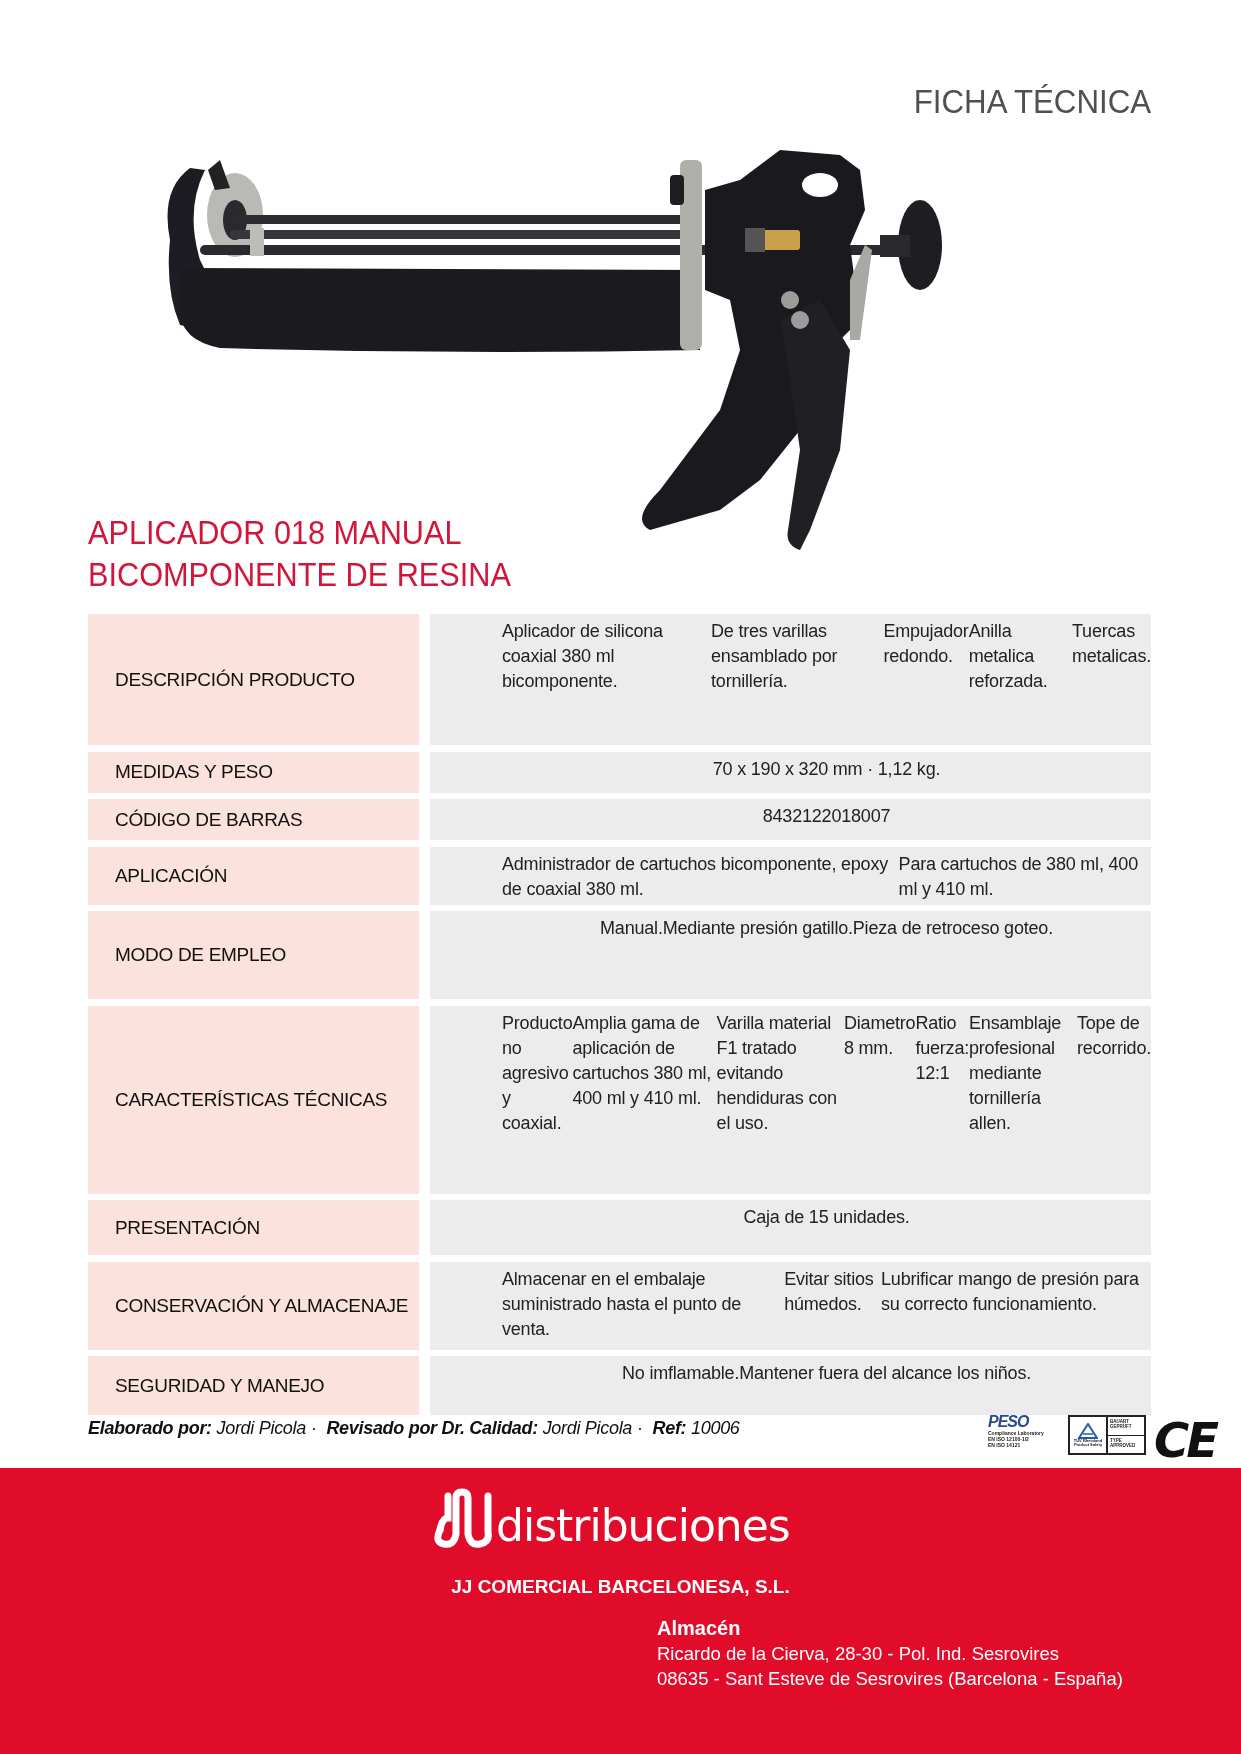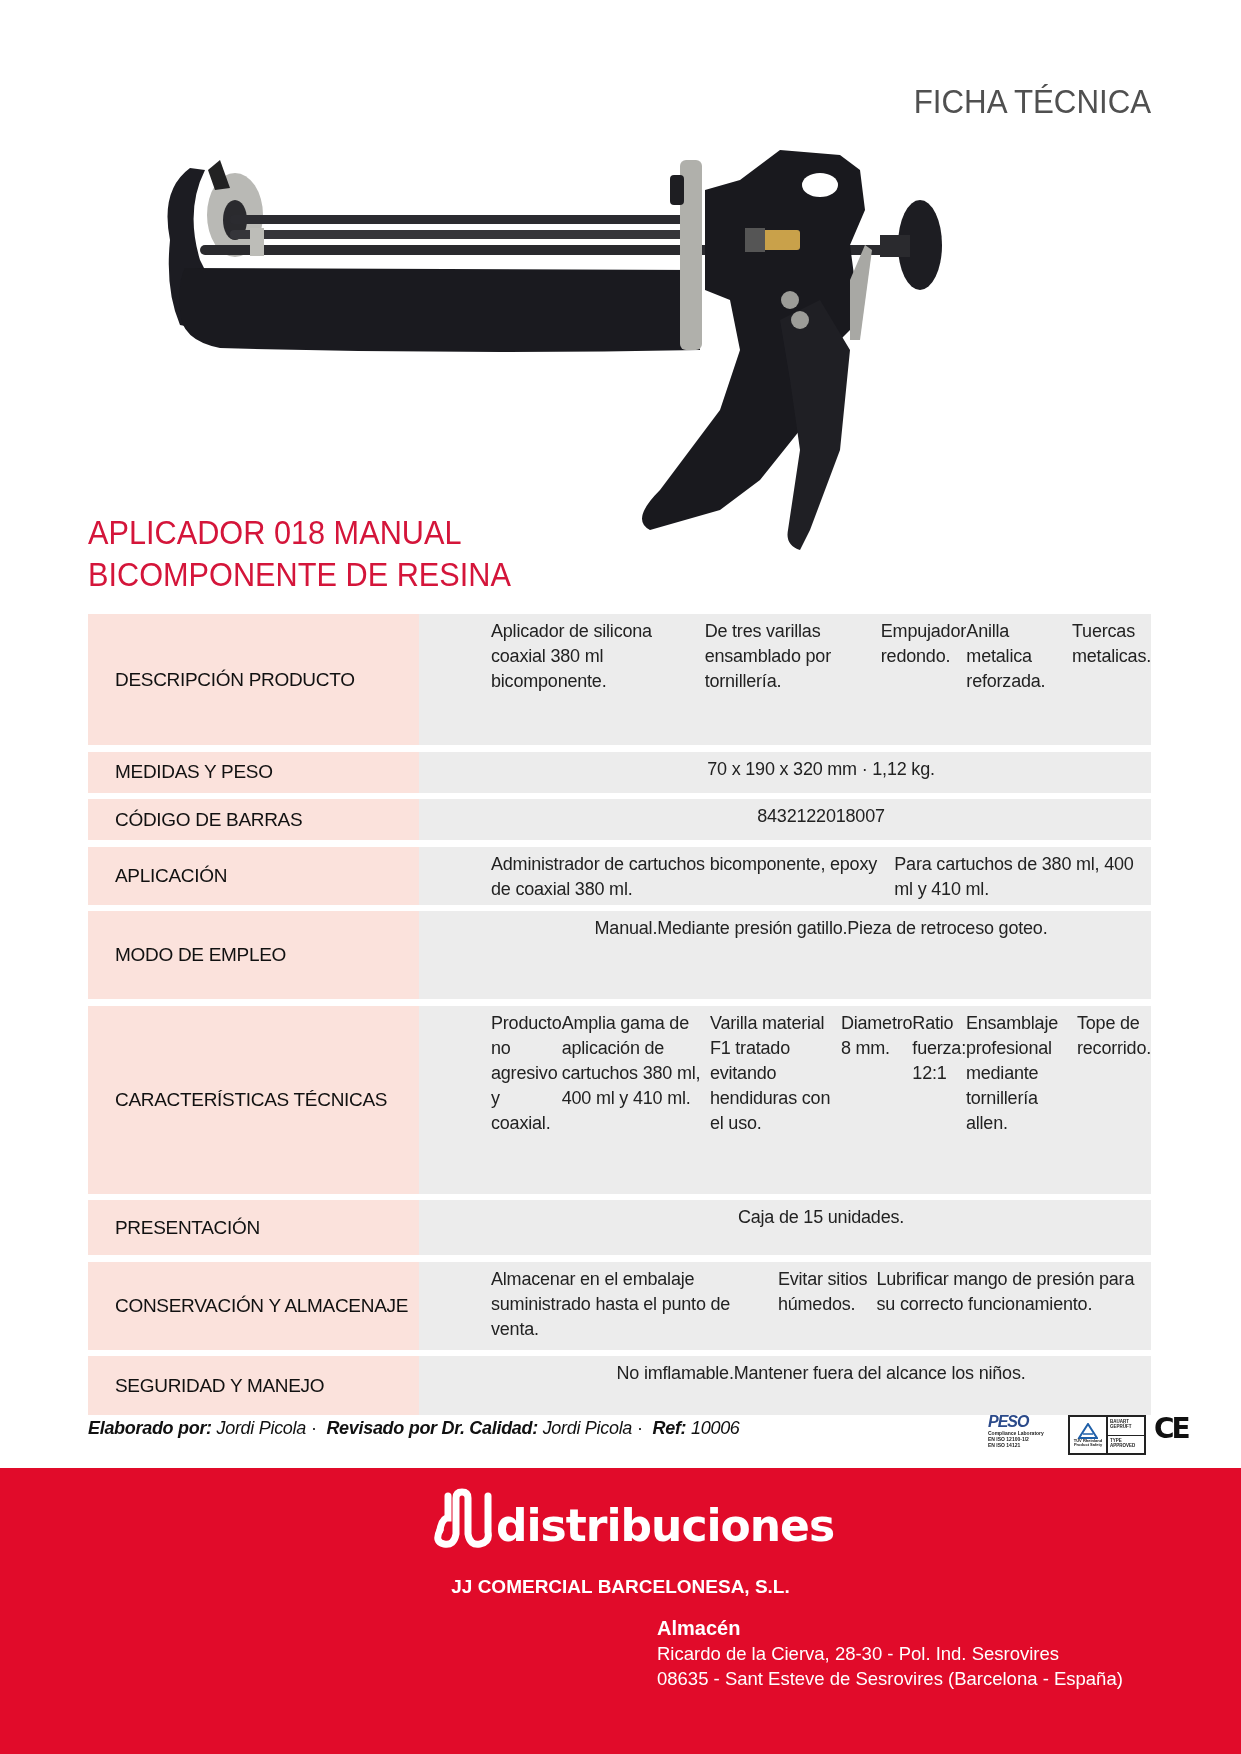--- a/index.html
+++ b/index.html
@@ -17,21 +17,21 @@
     .product-title {
       position: absolute; left: 88px; top: 512px;
       color: #d4153a; font-size: 33px; line-height: 42px;
       transform: scaleX(0.93); transform-origin: left top;
     }
 
     .spec-table { position: absolute; left: 88px; top: 614px; width: 1063px; }
     .spec-row { display: flex; margin-bottom: 6.5px; }
     .spec-label {
       width: 331px; background: #fbe2dc; display: flex; align-items: center;
-      padding-left: 27px; font-size: 19px; color: #111; margin-right: 0;
+      padding-left: 27px; font-size: 19px; color: #111; margin-right: 11px;
       text-transform: uppercase; letter-spacing: -0.3px;
     }
     .spec-value {
       flex: 1; background: #ececec; padding: 5px 0 7px 72px;
       font-size: 18px; line-height: 25px; color: #222; letter-spacing: -0.2px;
       display: flex; flex-direction: row; justify-content: center;
     }
 
     .signoff { position: absolute; left: 88px; top: 1418px; font-size: 18px; color: #111; font-style: italic; letter-spacing: -0.3px; }
     .signoff b { font-weight: bold; }
@@ -39,26 +39,26 @@
 
     .cert-area { position: absolute; left: 988px; top: 1410px; width: 220px; height: 50px; }
     .cert-most { position: absolute; left: 0; top: 4px; width: 68px; }
     .cert-most .logo { font-size: 16px; font-weight: bold; font-style: italic; color: #2b4a8a; letter-spacing: -1px; line-height: 16px; }
     .cert-most .small { font-size: 5px; color: #222; line-height: 6px; font-weight: bold; }
     .cert-tuv { position: absolute; left: 80px; top: 5px; width: 78px; height: 40px; border: 2px solid #222; display: flex; }
     .cert-tuv .left { width: 38px; border-right: 2px solid #222; display: flex; flex-direction: column; align-items: center; justify-content: center; }
     .cert-tuv .right { flex: 1; display: flex; flex-direction: column; }
     .cert-tuv .right div { flex: 1; font-size: 4.5px; font-weight: bold; padding: 2px; line-height: 5px; }
     .cert-tuv .right div:first-child { border-bottom: 1.5px solid #222; }
-    .cert-ce { position: absolute; left: 166px; top: 2px; font-size: 28px; font-weight: bold; color: #111; letter-spacing: -3px; font-family: "DejaVu Sans", sans-serif; }
+    .cert-ce { position: absolute; left: 166px; top: 2px; font-size: 48px; font-weight: bold; color: #111; letter-spacing: -3px; font-family: "DejaVu Sans", sans-serif; font-style: italic; }
 
     .footer { position: absolute; left: 0; top: 1468px; width: 1241px; height: 286px; background: #e10b2a; color: #ffffff; }
     .brand-logo { position: absolute; left: 432px; top: 20px; height: 60px; display: flex; align-items: flex-end; }
     .brand-mark { width: 62px; height: 60px; }
-    .brand-word { font-size: 44px; font-weight: bold; letter-spacing: -1px; line-height: 44px; margin-left: 2px; font-family: "DejaVu Sans", sans-serif; }
+    .brand-word { font-size: 44px; font-weight: normal; letter-spacing: -1px; line-height: 44px; margin-left: 2px; font-family: "DejaVu Sans", sans-serif; }
     .company-name { position: absolute; left: 0; width: 1241px; top: 108px; text-align: center; font-size: 19px; font-weight: bold; }
     .office { position: absolute; left: 114px; top: 148px; font-size: 18.5px; line-height: 25px; }
     .warehouse { position: absolute; left: 657px; top: 148px; font-size: 18.5px; line-height: 25px; }
     .contact-heading { font-weight: bold; font-size: 20px; }
   </style>
 </head>
 <body>
 
 <div class="doc-header-title">FICHA TÉCNICA</div>
 

